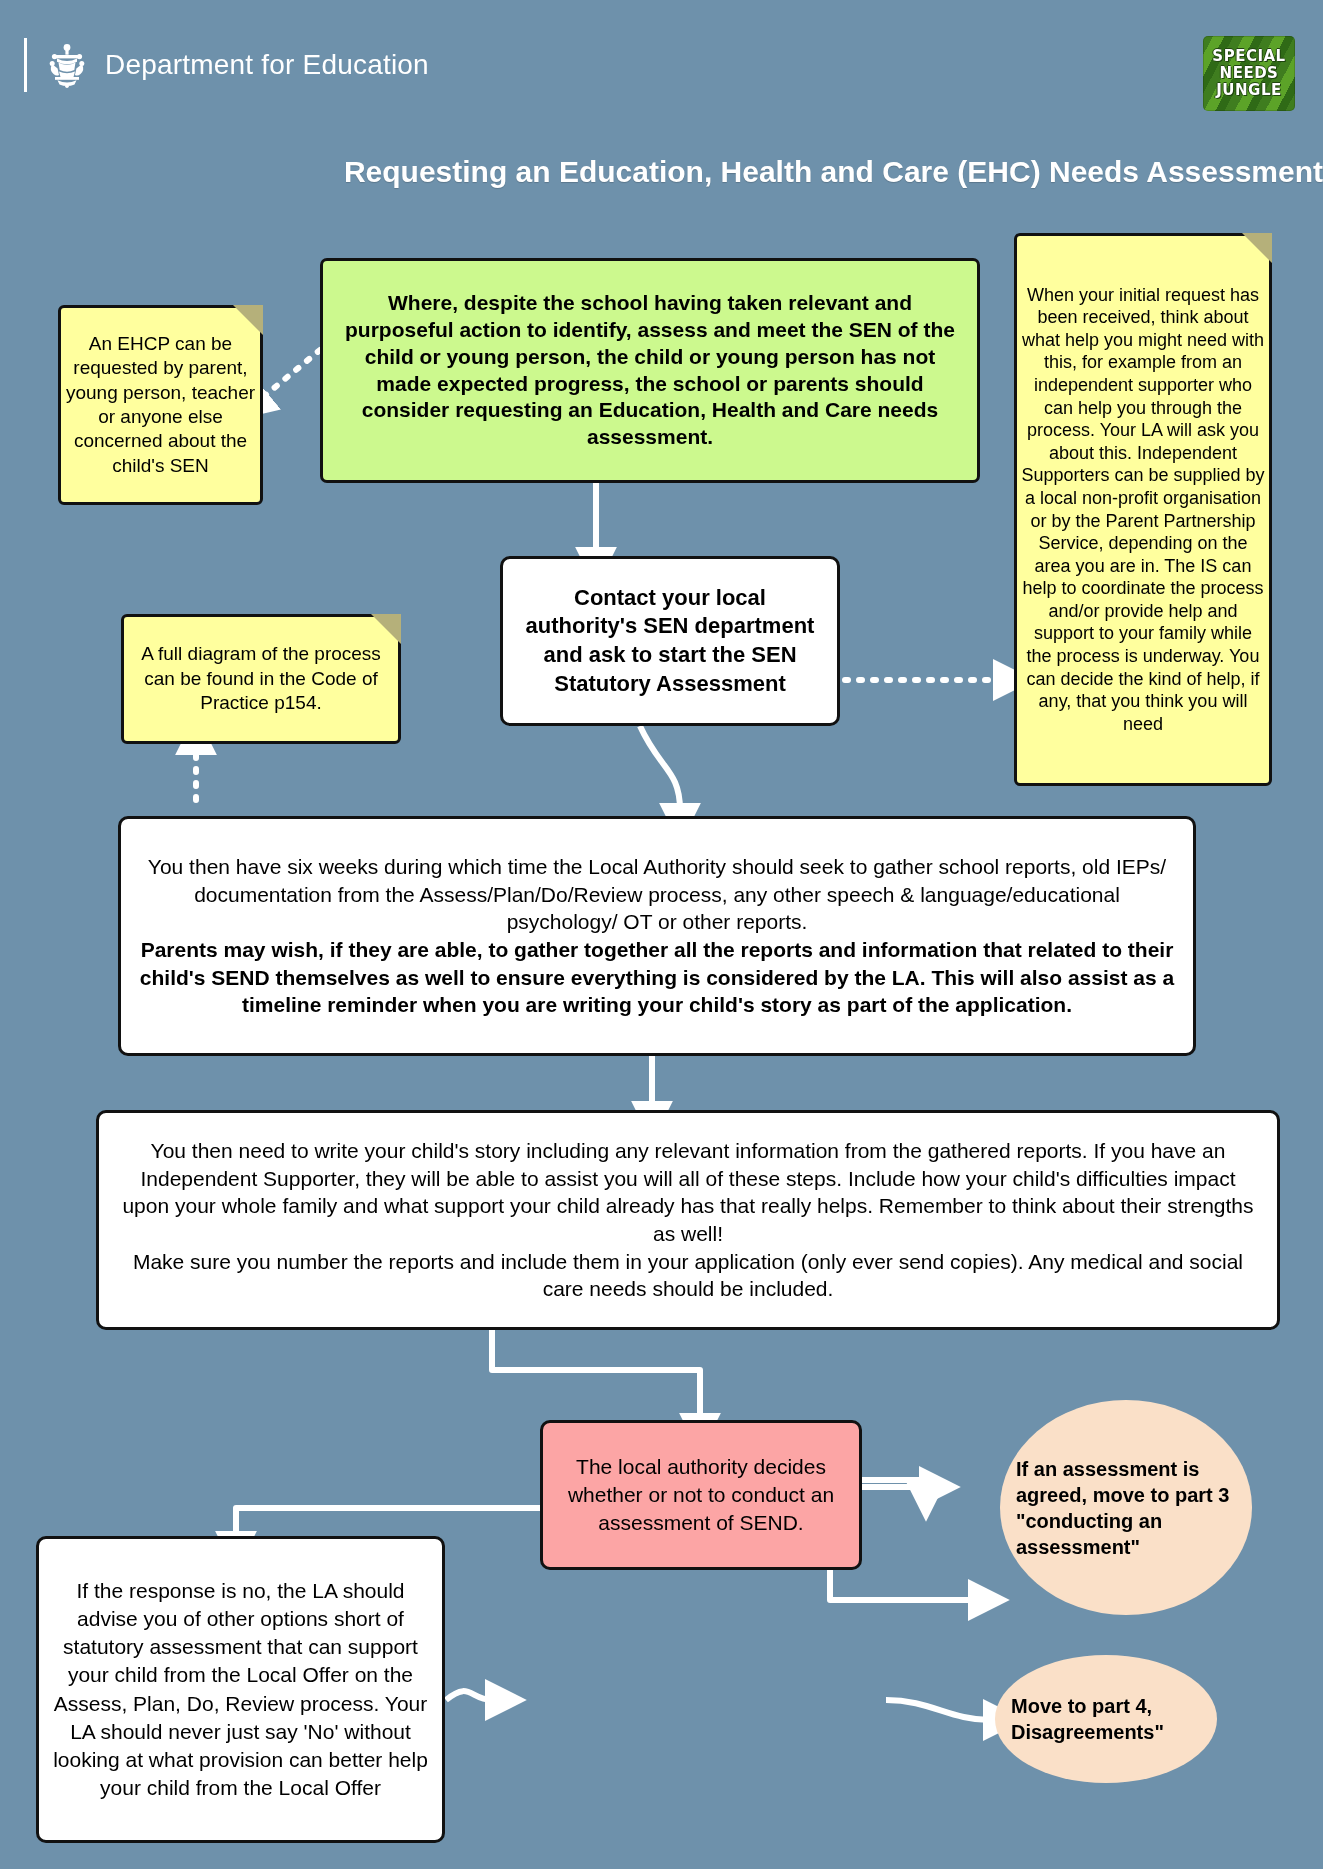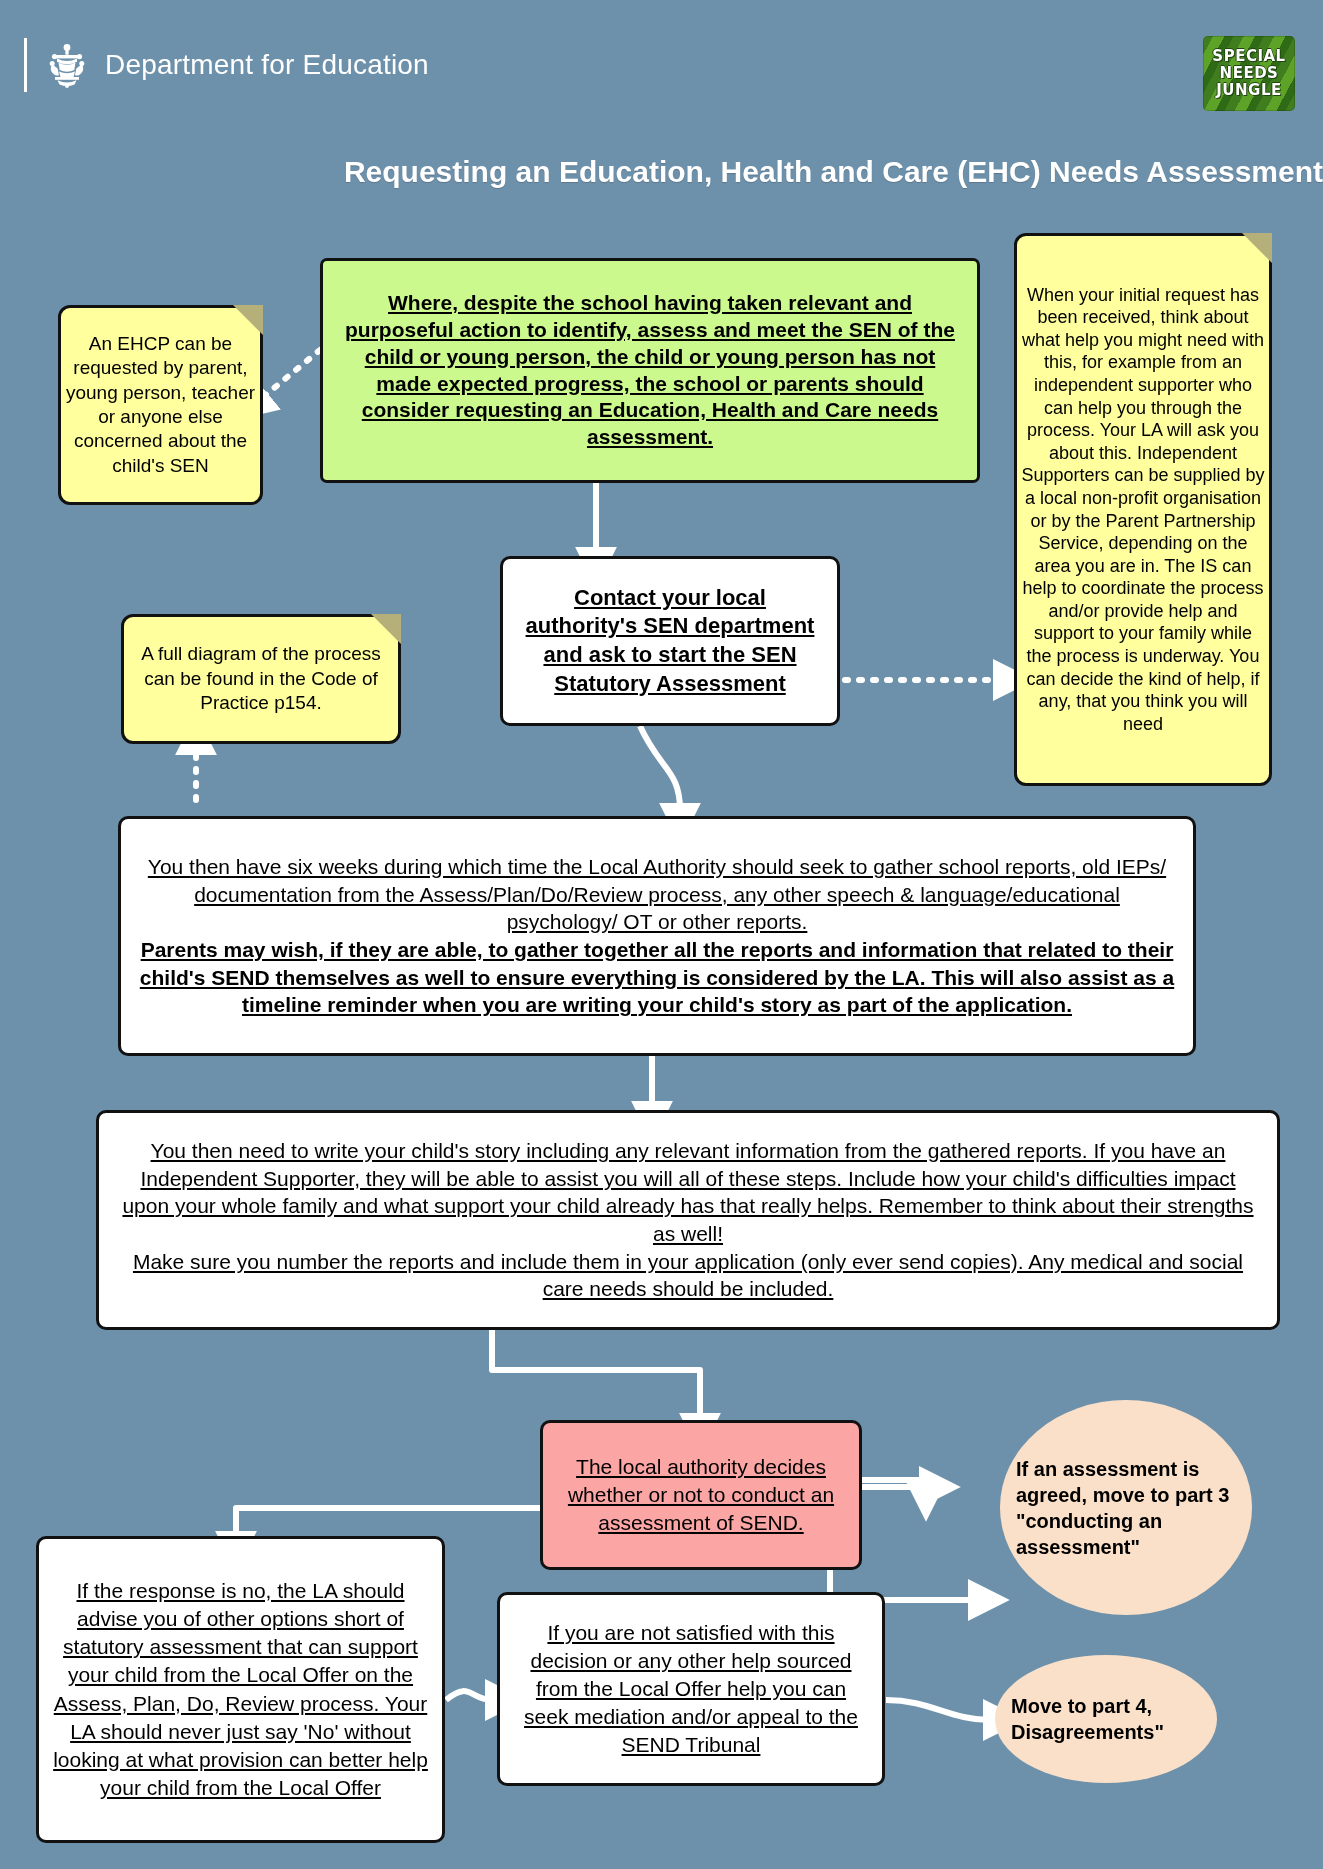--- a/index.html
+++ b/index.html
@@ -51,39 +51,39 @@
     padding-left:16px;
   }
 
   
   .node{position:absolute;box-sizing:border-box;}
 
   .box{
     border:3px solid #111111;border-radius:10px;background:#ffffff;
     display:flex;align-items:center;justify-content:center;
     text-align:center;color:#000000;
-    padding:10px 14px;box-sizing:border-box;text-decoration:underline;
+    padding:10px 14px;box-sizing:border-box;
   }
   .box p{margin:0;}
 
   .box-green{background:#ccf98e;border-radius:7px;}
   .box-blue{background:#fca5a5;}
   .oval{
     background:#fae0c8;border-radius:50%;
     display:flex;align-items:center;justify-content:center;
     text-align:left;color:#000;font-weight:bold;
     padding:10px 16px;box-sizing:border-box;
   }
 
   
   .note{
     background:#ffff9e;border:3px solid #111111;
     color:#000;text-align:center;box-sizing:border-box;
     padding:10px 2px;
-    border-radius:12px;
+    border-radius:6px;
     position:absolute;
   }
   .note .fold{
     position:absolute;right:-3px;top:-3px;width:0;height:0;
     border-left:30px solid transparent;border-top:30px solid #b5b07a;
   }
   .note-inner{position:relative;z-index:2;}
 
   
   .wires{position:absolute;left:0;top:0;width:1323px;height:1869px;pointer-events:none;}
@@ -198,21 +198,18 @@
   </div>
 
   <div class="node oval" style="left:1000px;top:1400px;width:252px;height:215px;font-size:20px;line-height:1.3;">
     <p>If an assessment is agreed, move to part 3 "conducting an assessment"</p>
   </div>
 
   <div class="node box" style="left:36px;top:1536px;width:409px;height:307px;font-size:21px;line-height:1.34;">
     <p>If the response is no, the LA should advise you of other options short of statutory assessment that can support your child from the Local Offer on the Assess, Plan, Do, Review process. Your LA should never just say 'No' without looking at what provision can better help your child from the Local Offer</p>
   </div>
 
-  <div class="node box" style="left:497px;top:1592px;width:388px;height:194px;font-size:21px;line-height:1.34;">
-    <p>If you are not satisfied with this decision or any other help sourced from the Local Offer help you can seek mediation and/or appeal to the SEND Tribunal</p>
-  </div>
 
   <div class="node oval" style="left:995px;top:1655px;width:222px;height:128px;font-size:20px;line-height:1.3;">
     <p>Move to part 4, Disagreements"</p>
   </div>
 
 </div>
 
 </body></html>

